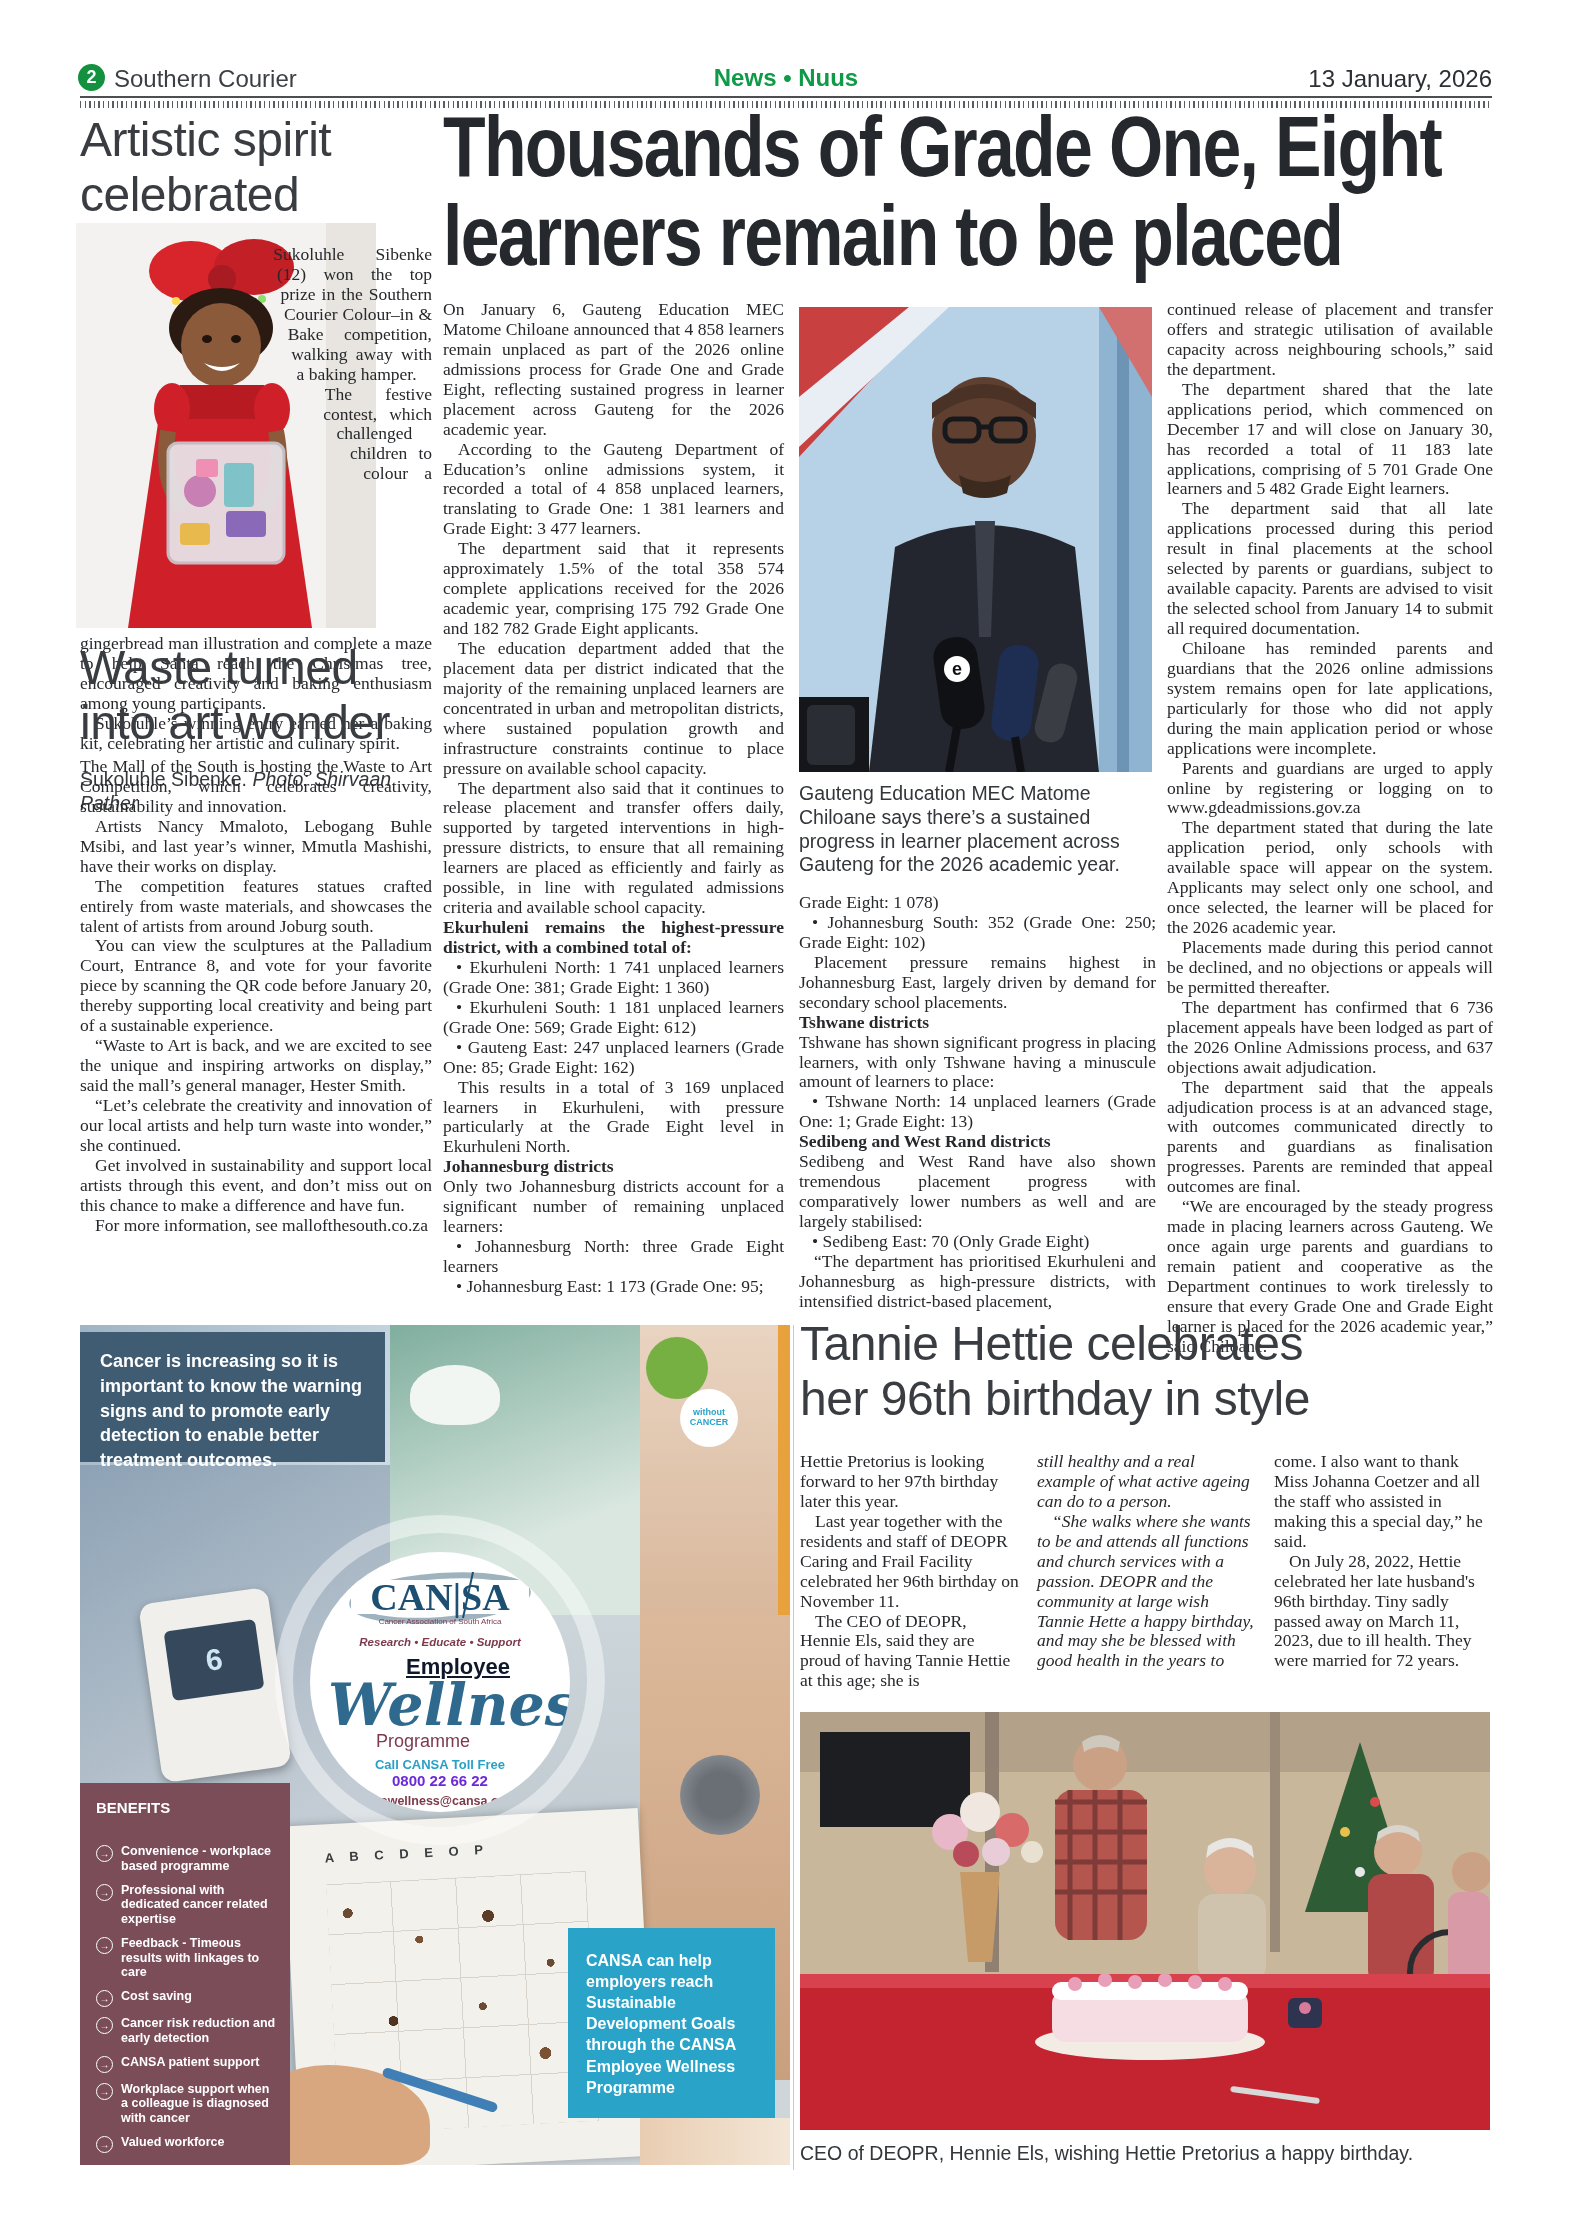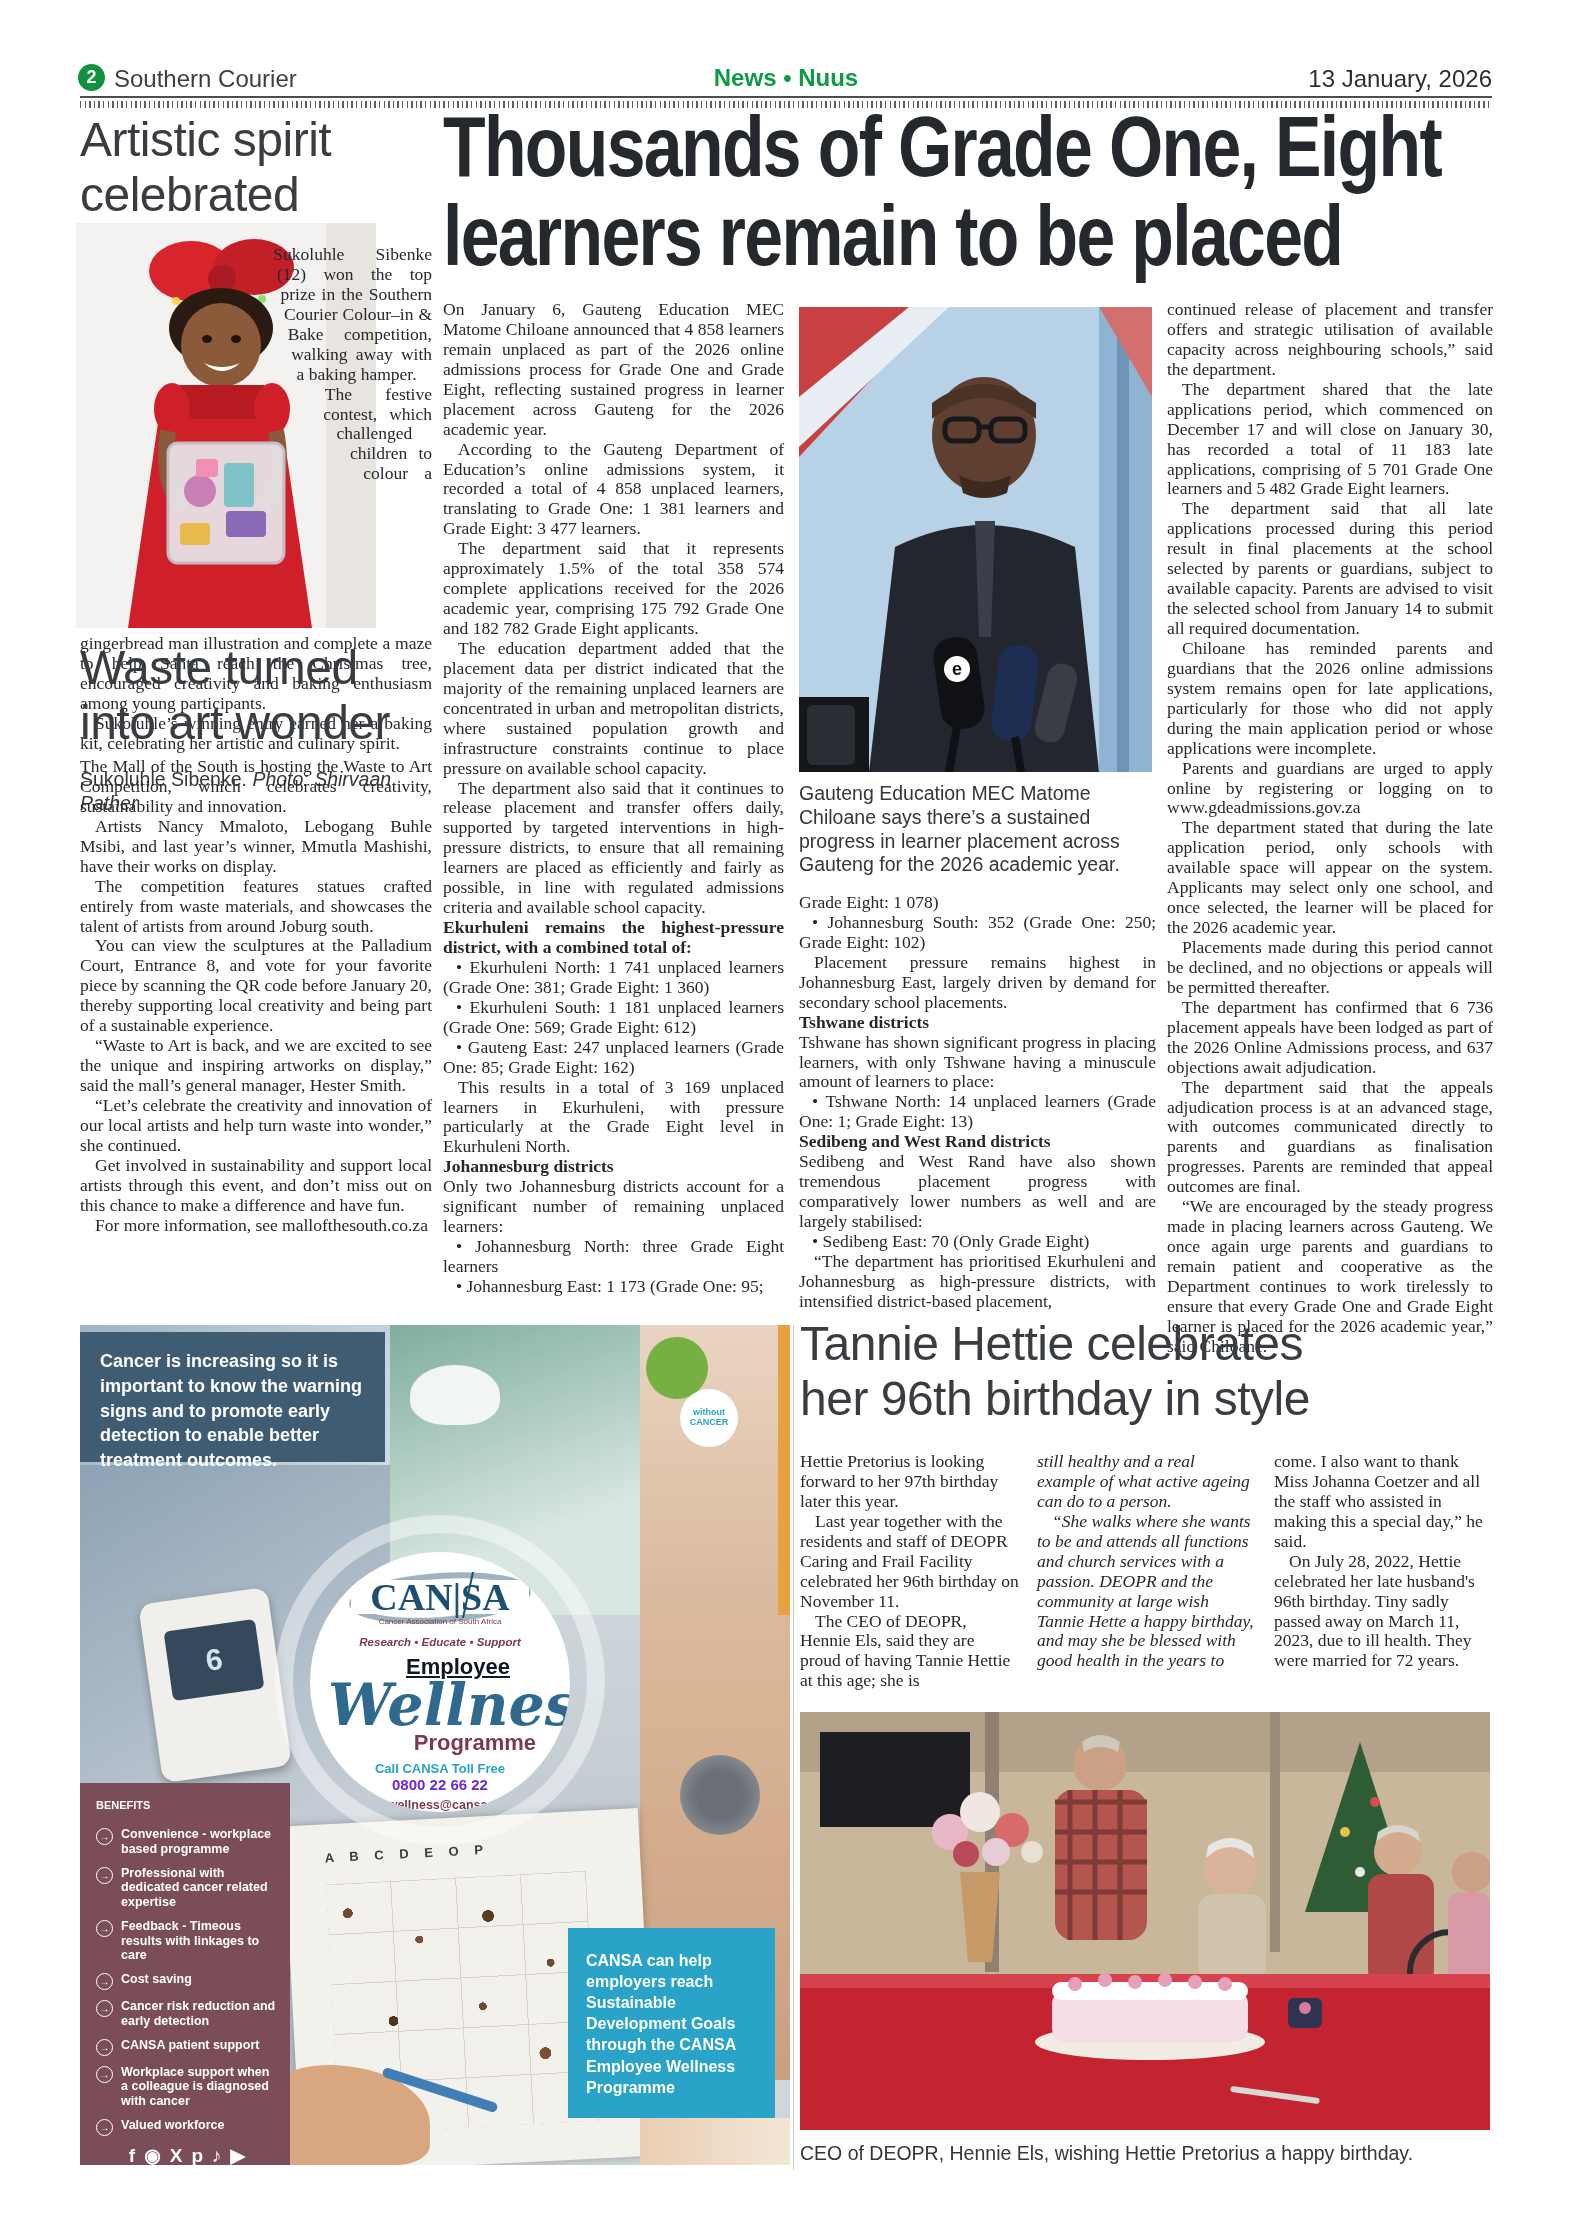--- a/index.html
+++ b/index.html
@@ -51,28 +51,28 @@
     color:#fff;font-family:"Liberation Sans",sans-serif;font-weight:700;font-size:18px;
     line-height:1.38;padding:17px 20px;box-sizing:border-box;}
   .ad-ring{position:absolute;left:195px;top:190px;width:330px;height:330px;border-radius:50%;
     border:18px solid rgba(255,255,255,.45);box-sizing:border-box;}
   .ad-circle{position:absolute;left:230px;top:227px;width:260px;height:260px;border-radius:50%;
     background:#fff;text-align:center;font-family:"Liberation Sans",sans-serif;overflow:hidden;}
   .cansa-tag{font-size:11.5px;font-weight:700;font-style:italic;color:#7d3a4d;margin-top:2px;}
   .ew-emp{font-size:22px;font-weight:700;color:#0f172a;text-align:center;margin:8px 0 0 36px;line-height:1;text-decoration:underline;}
   .ew-well{font-family:"DejaVu Serif",serif;font-style:italic;font-weight:700;font-size:57px;
     color:#2f6a8e;line-height:.95;margin-left:18px;}
-  .ew-prog{font-size:22px;font-weight:700;color:#7d3a4d;text-align:right;margin:0 34px 0 0;line-height:1;}
+  .ew-prog{font-size:18px;font-weight:400;color:#7d3a4d;text-align:center;margin:0 34px 0 0;line-height:1;}
   .ew-call{font-size:13px;font-weight:700;color:#29a0c5;margin-top:7px;line-height:1.25;}
   .ew-num{font-size:15px;font-weight:700;color:#6d28d9;line-height:1.1;}
   .ew-mail{font-size:12.5px;font-weight:700;color:#7d3a4d;margin-top:4px;line-height:1.2;}
   .ew-web{font-size:12.5px;font-weight:700;color:#29a0c5;line-height:1.2;}
   .ad-benefits{position:absolute;left:0;top:458px;width:210px;height:382px;background:#7b4d59;
     color:#fff;font-family:"Liberation Sans",sans-serif;box-sizing:border-box;padding:16px 12px 10px 16px;}
-  .ad-benefits .bn-title{font-weight:700;font-size:11px;margin-bottom:16px;}
+  .ad-benefits .bn-title{font-weight:700;font-size:15px;margin-bottom:28px;}
   .benefit{display:flex;gap:8px;margin-bottom:9px;}
   .benefit .bicon{flex:0 0 15px;width:15px;height:15px;border:1.6px solid #fff;border-radius:50%;
     font-size:10px;line-height:15px;text-align:center;margin-top:1px;}
   .benefit .btxt{font-size:12.5px;font-weight:700;line-height:1.18;}
   .social-row{display:flex;gap:9px;justify-content:center;align-items:center;margin-top:10px;}
   .social-row .sicon{font-size:19px;font-weight:700;color:#fff;line-height:1;}
   .ad-sdg{position:absolute;left:488px;top:603px;width:207px;height:190px;background:#2aa3c8;
     color:#fff;font-family:"Liberation Sans",sans-serif;font-weight:700;font-size:16px;
     line-height:1.32;padding:22px 18px;box-sizing:border-box;}
   .sticker{position:absolute;border-radius:50%;}

